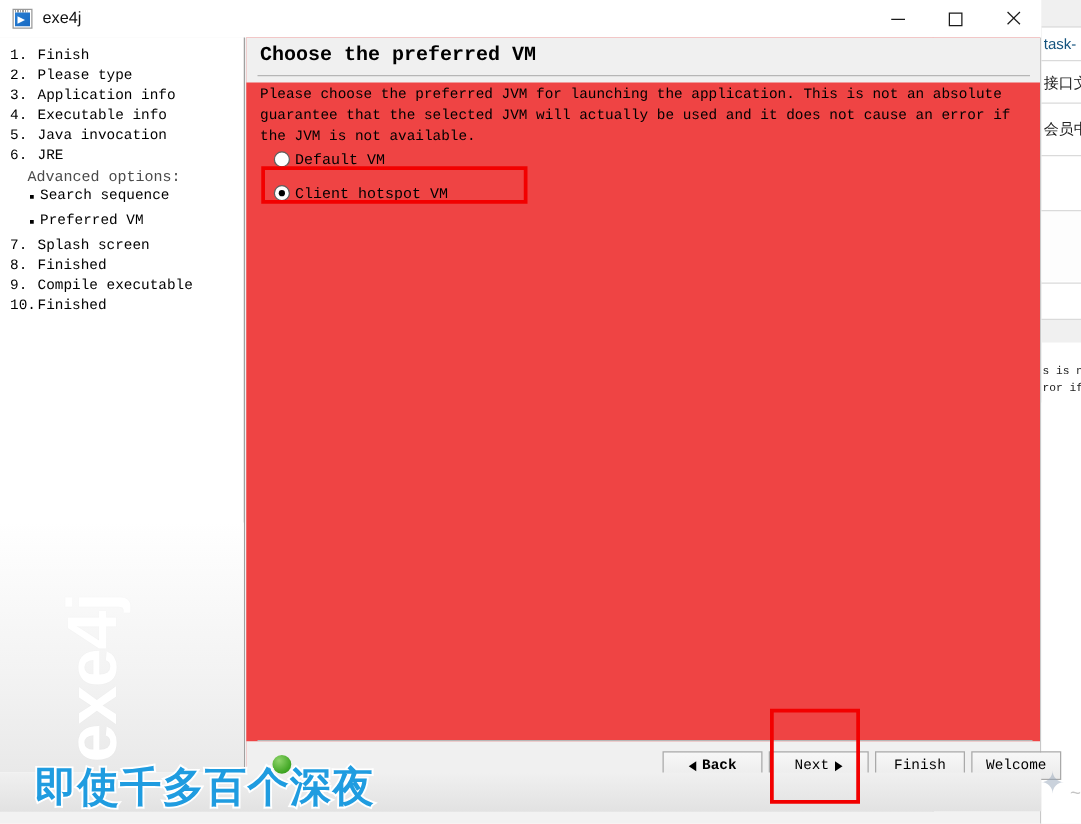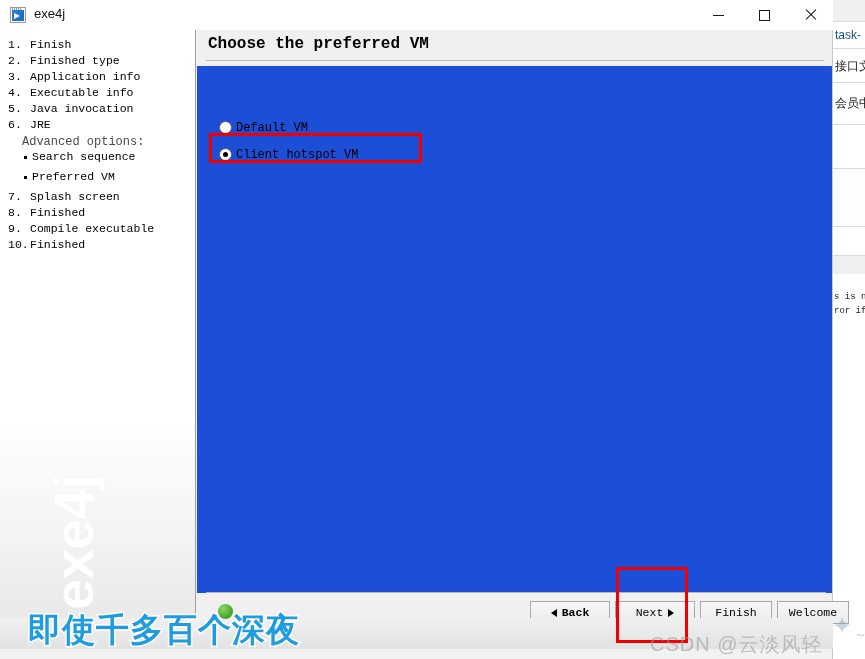--- a/index.html
+++ b/index.html
@@ -155,21 +155,21 @@
   .step.bullet .lbl { left: 32px; }
   .step.bullet .dot {
     position: absolute; left: 24px; top: 6px;
     width: 3px; height: 3px; background: #000;
   }
   .step.active .lbl { font-weight: normal; }
 
   
   .content {
     position: absolute; left: 197px; top: 30px; width: 635px; height: 588px;
-    background: #1d4ed8;
+    background: #ef4444;
   }
   .content-head {
     position: absolute; left: 0; top: 0; width: 635px; height: 36px;
     background: #f0f0f0;
   }
   .page-title {
     position: absolute; left: 11px; top: 5px;
     font-family: "Liberation Mono", monospace;
     font-size: 16px; font-weight: bold; color: #000;
     letter-spacing: 0px;
@@ -326,21 +326,21 @@
     <div class="steps">
       <div class="steps-grad"></div>
       <div class="wm-exe4j">exe4j</div>
 
       <div class="step" style="top:8px">
           <span class="num">1.</span>
           <span class="lbl">Finish</span>
         </div>
       <div class="step" style="top:24px">
           <span class="num">2.</span>
-          <span class="lbl">Finished type</span>
+          <span class="lbl">Please type</span>
         </div>
       <div class="step" style="top:40px">
           <span class="num">3.</span>
           <span class="lbl">Application info</span>
         </div>
       <div class="step" style="top:56px">
           <span class="num">4.</span>
           <span class="lbl">Executable info</span>
         </div>
       <div class="step" style="top:72px">
@@ -378,20 +378,21 @@
           <span class="num">10.</span>
           <span class="lbl">Finished</span>
         </div>
     </div>
 
     <div class="content">
       <div class="content-head">
         <div class="page-title">Choose the preferred VM</div>
       </div>
       <div class="head-rule"></div>
+      <div class="desc">Please choose the preferred JVM for launching the application. This is not an absolute guarantee that the selected JVM will actually be used and it does not cause an error if the JVM is not available.</div>
 
       <div class="radios">
         <div class="radio-row">
           <span class="rb"></span>
           <span>Default VM</span>
         </div>
         <div class="radio-row">
           <span class="rb on"></span>
           <span>Client hotspot VM</span>
         </div>
@@ -420,17 +421,16 @@
       </div>
     </div>
 
     <div class="win-bottom"></div>
   </div>
 
   <div class="hl-next"></div>
 
   <div class="green-dot"></div>
   <div class="cn-watermark">即使千多百个深夜</div>
-  <div class="csdn-wm">CSDN @云淡风轻</div>
   <div class="tilde-wm">~</div>
   <div class="star-wm">✦</div>
 
 </div>
 
 </body></html>

